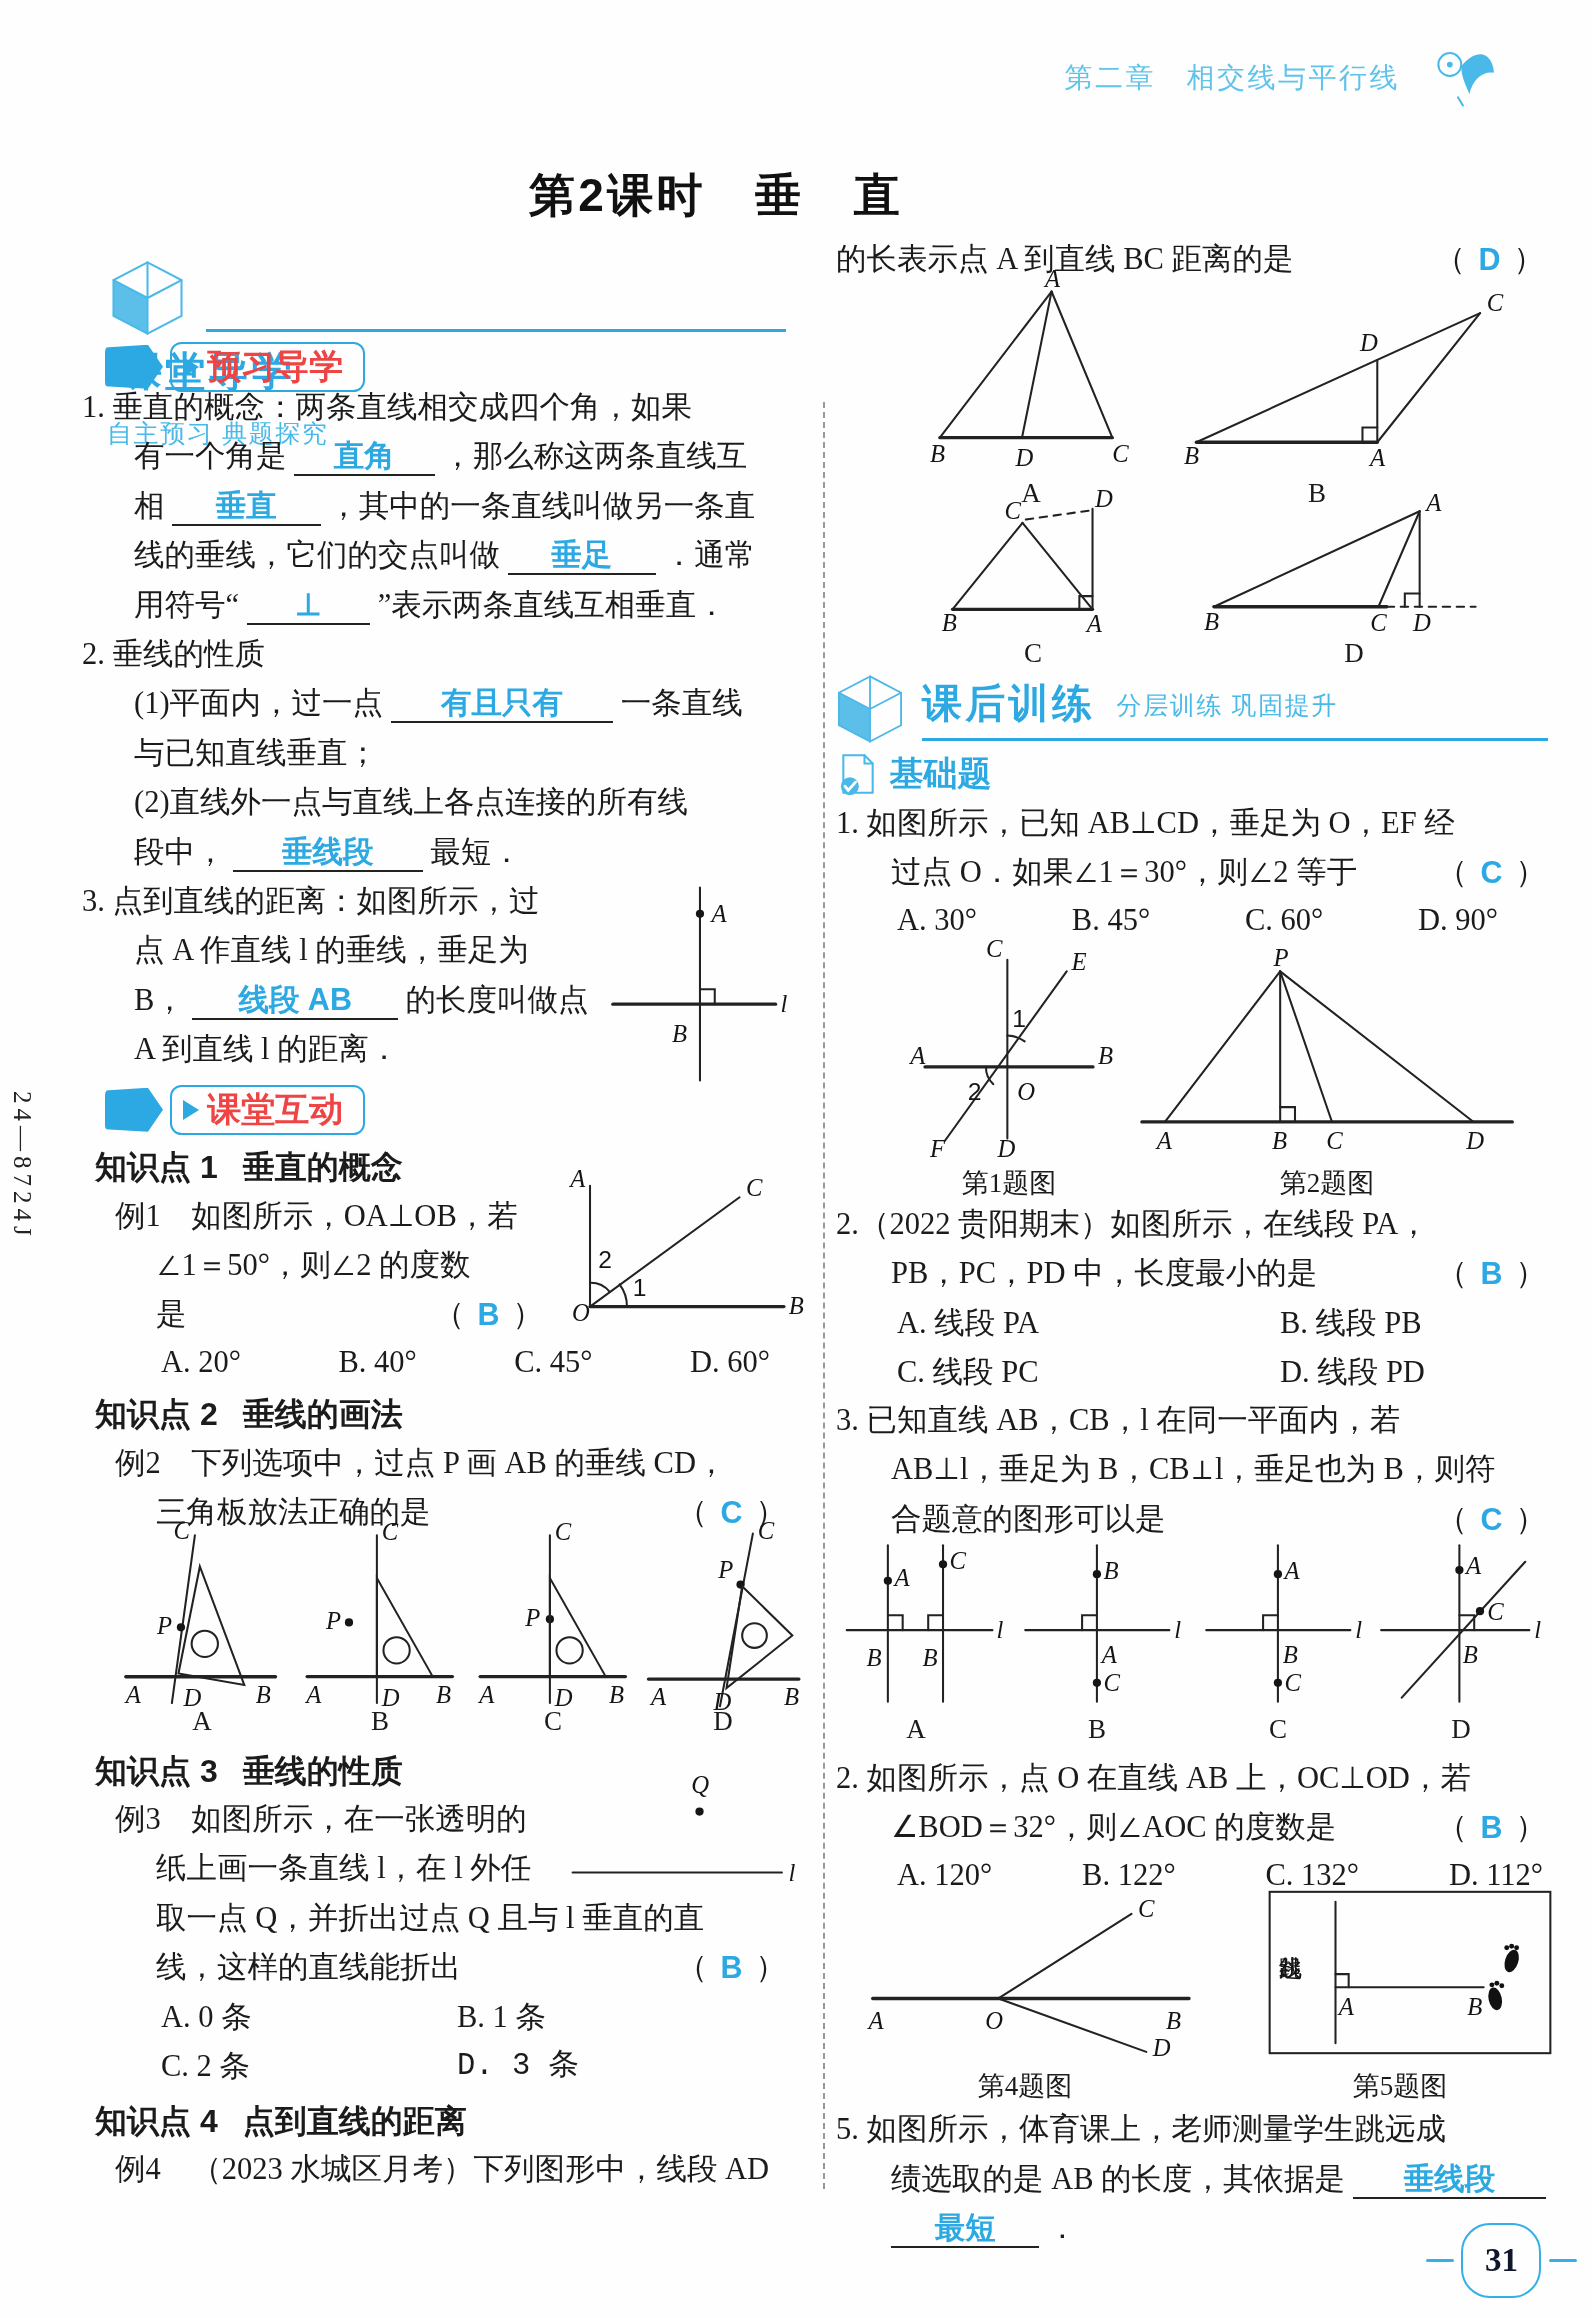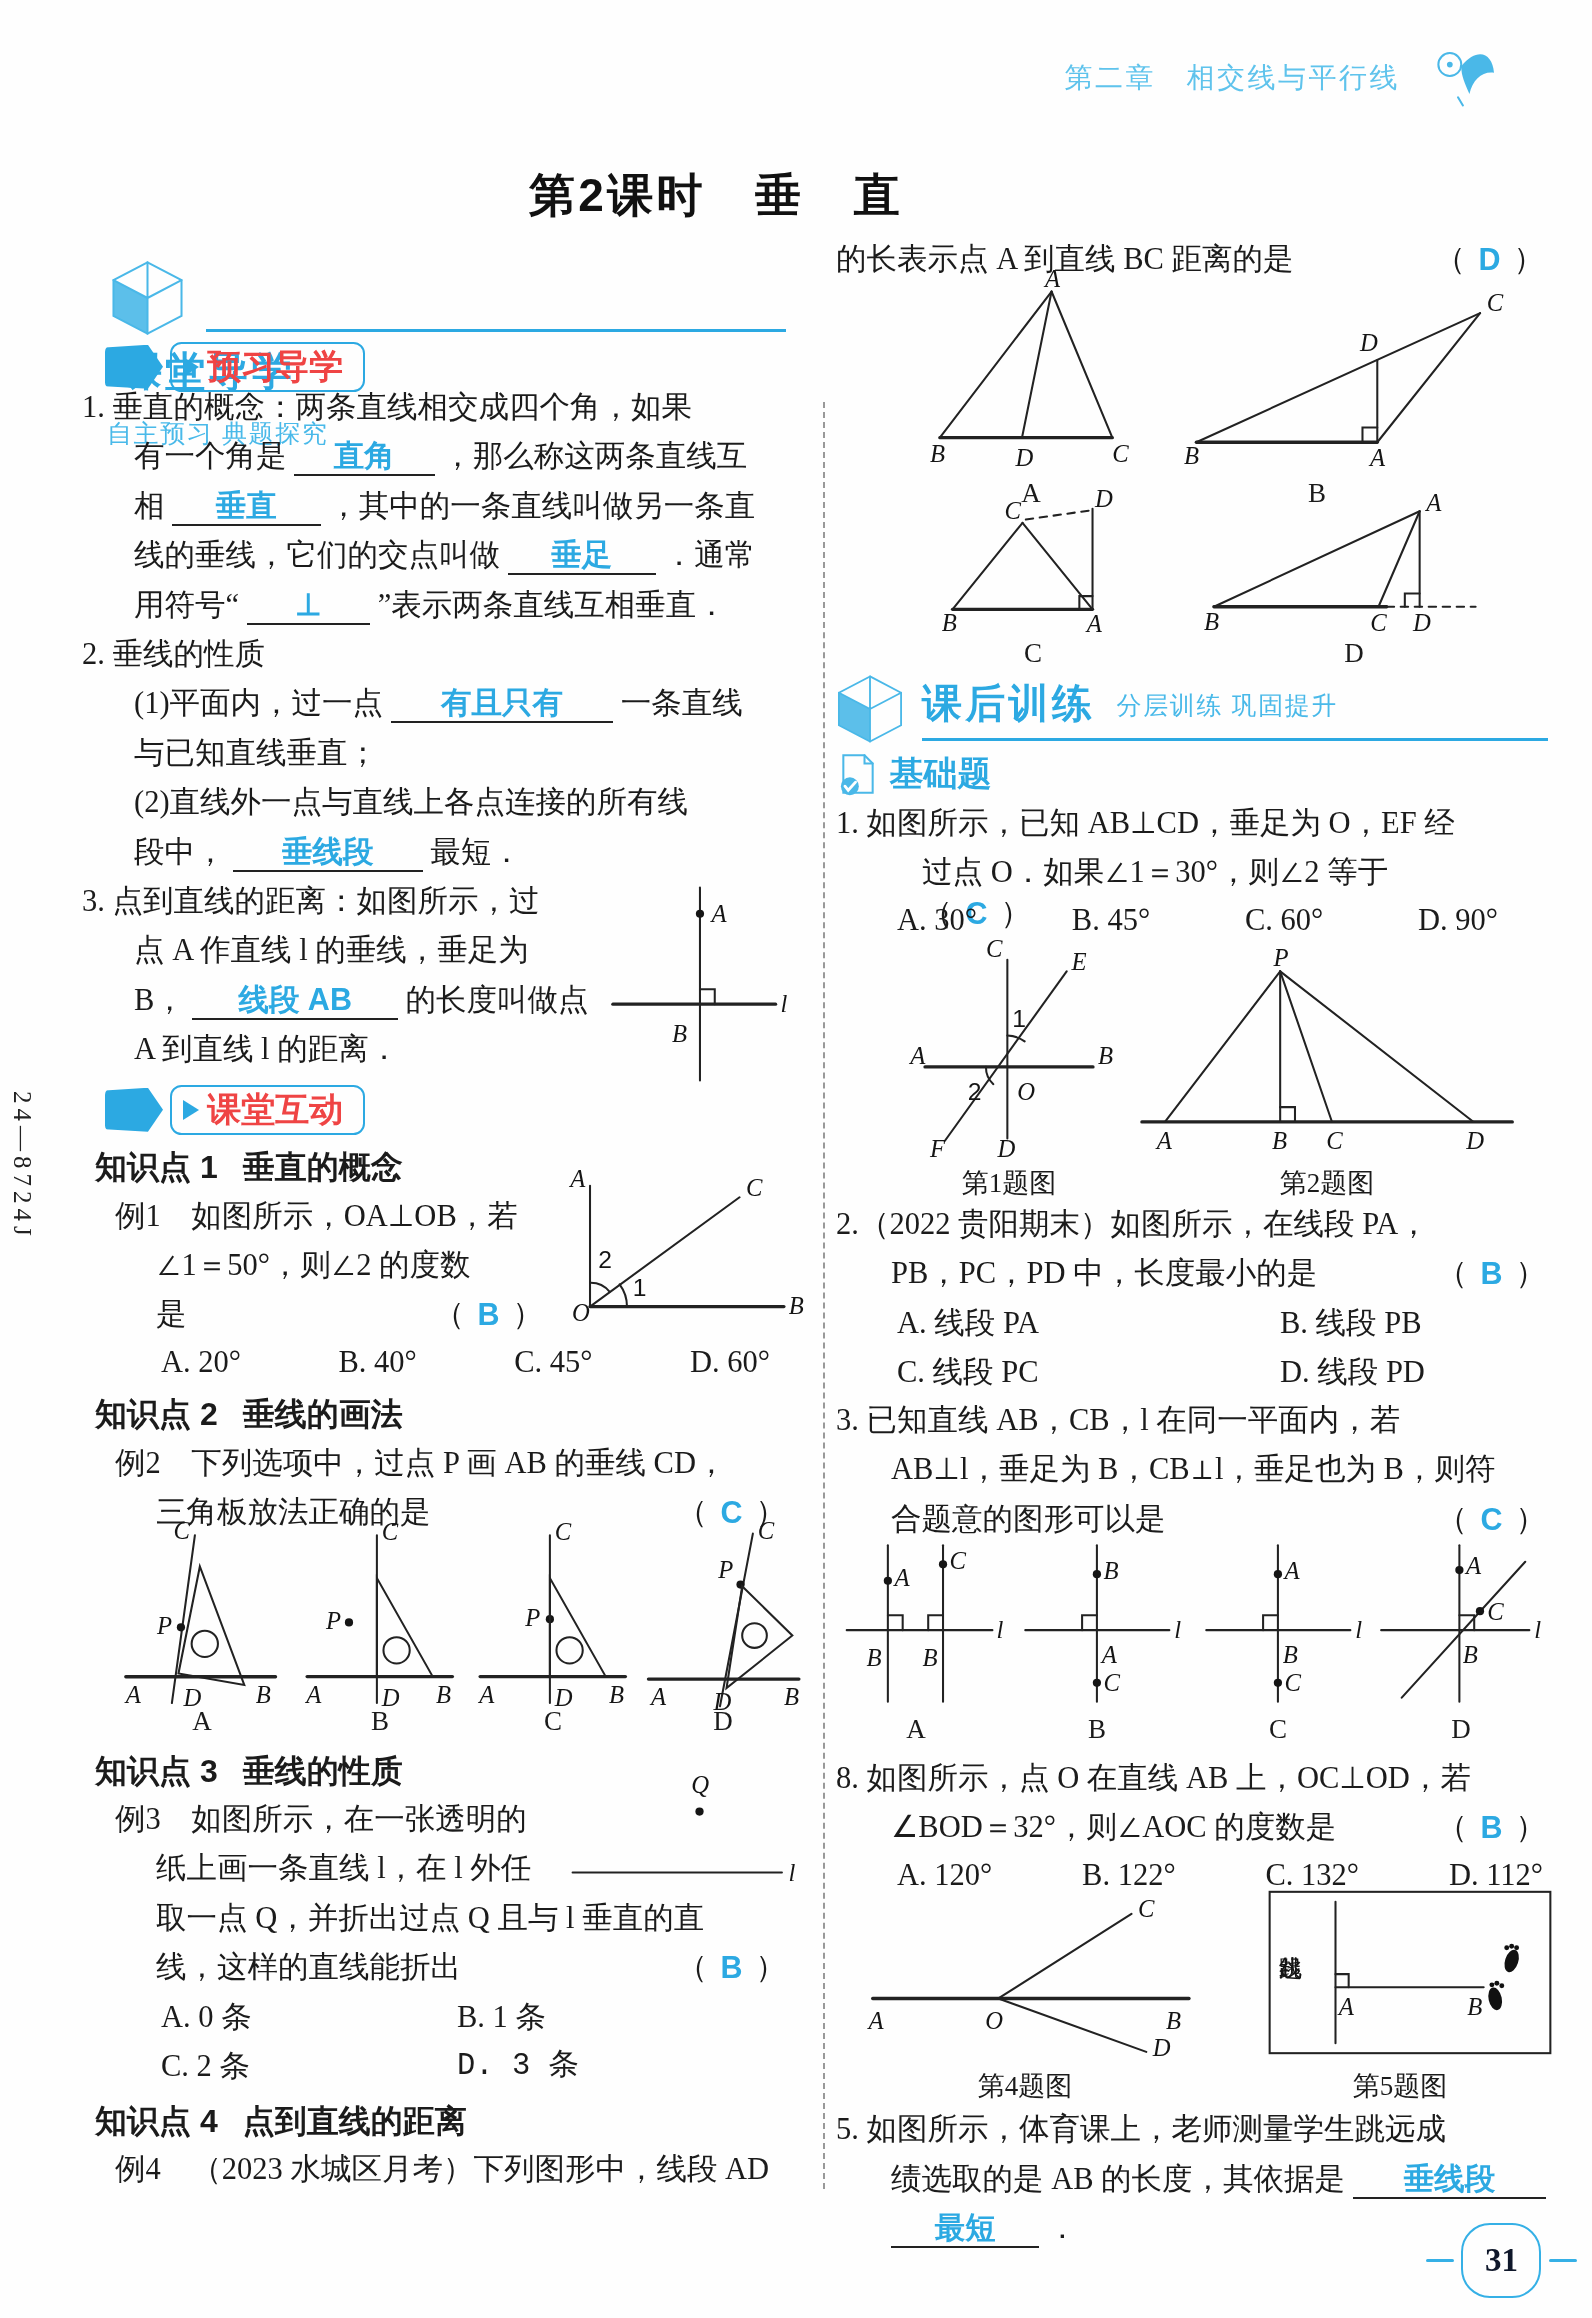--- a/index.html
+++ b/index.html
@@ -358,21 +358,21 @@
   <svg width="40" height="44" viewBox="0 0 48 54">
     <path class="s blue" d="M6 4 h26 l10 10 v36 h-36 z"></path>
     <path class="s blue" d="M32 4 v10 h10"></path>
     <circle class="bluef" cx="14" cy="42" r="11"></circle>
     <path d="M8 42 l4 5 l9 -10" stroke="#fff" stroke-width="3.5" fill="none" stroke-linecap="round"></path>
   </svg>
   <span>基础题</span>
 </div>
 
 <div class="ln" style="left:836px;top:803px;">1. 如图所示，已知 AB⊥CD，垂足为 O，EF 经</div>
-<div class="ln flexln" style="left:922px;top:852px;width:655px;flex-direction:column;">
+<div class="ln flexln" style="left:891px;top:852px;width:655px;">
   <span>过点 O．如果∠1＝30°，则∠2 等于</span>
   <span class="agrp">
       <span>（</span>
       <span class="ans">C</span>
       <span>）</span>
     </span>
 </div>
 <div class="opts" style="left:897px;top:900px;width:601px;">
   <span>A. 30°</span>
   <span>B. 45°</span>
@@ -483,21 +483,21 @@
   <text x="108" y="50">A</text>
   <circle class="dot" cx="125" cy="95" r="5"></circle>
   <text x="134" y="106">C</text>
   <text x="104" y="158">B</text>
 </svg>
 <div class="cap" style="left:916px;top:1714px;">A</div>
 <div class="cap" style="left:1097px;top:1714px;">B</div>
 <div class="cap" style="left:1278px;top:1714px;">C</div>
 <div class="cap" style="left:1461px;top:1714px;">D</div>
 
-<div class="ln" style="left:836px;top:1758px;">8. 如图所示，点 O 在直线 AB 上，OC⊥OD，若</div>
+<div class="ln" style="left:836px;top:1758px;">2. 如图所示，点 O 在直线 AB 上，OC⊥OD，若</div>
 <div class="ln flexln" style="left:891px;top:1807px;width:655px;">
   <span>∠BOD＝32°，则∠AOC 的度数是</span>
   <span class="agrp">
       <span>（</span>
       <span class="ans">B</span>
       <span>）</span>
     </span>
 </div>
 <div class="opts" style="left:897px;top:1855px;width:646px;">
   <span>A. 120°</span>

